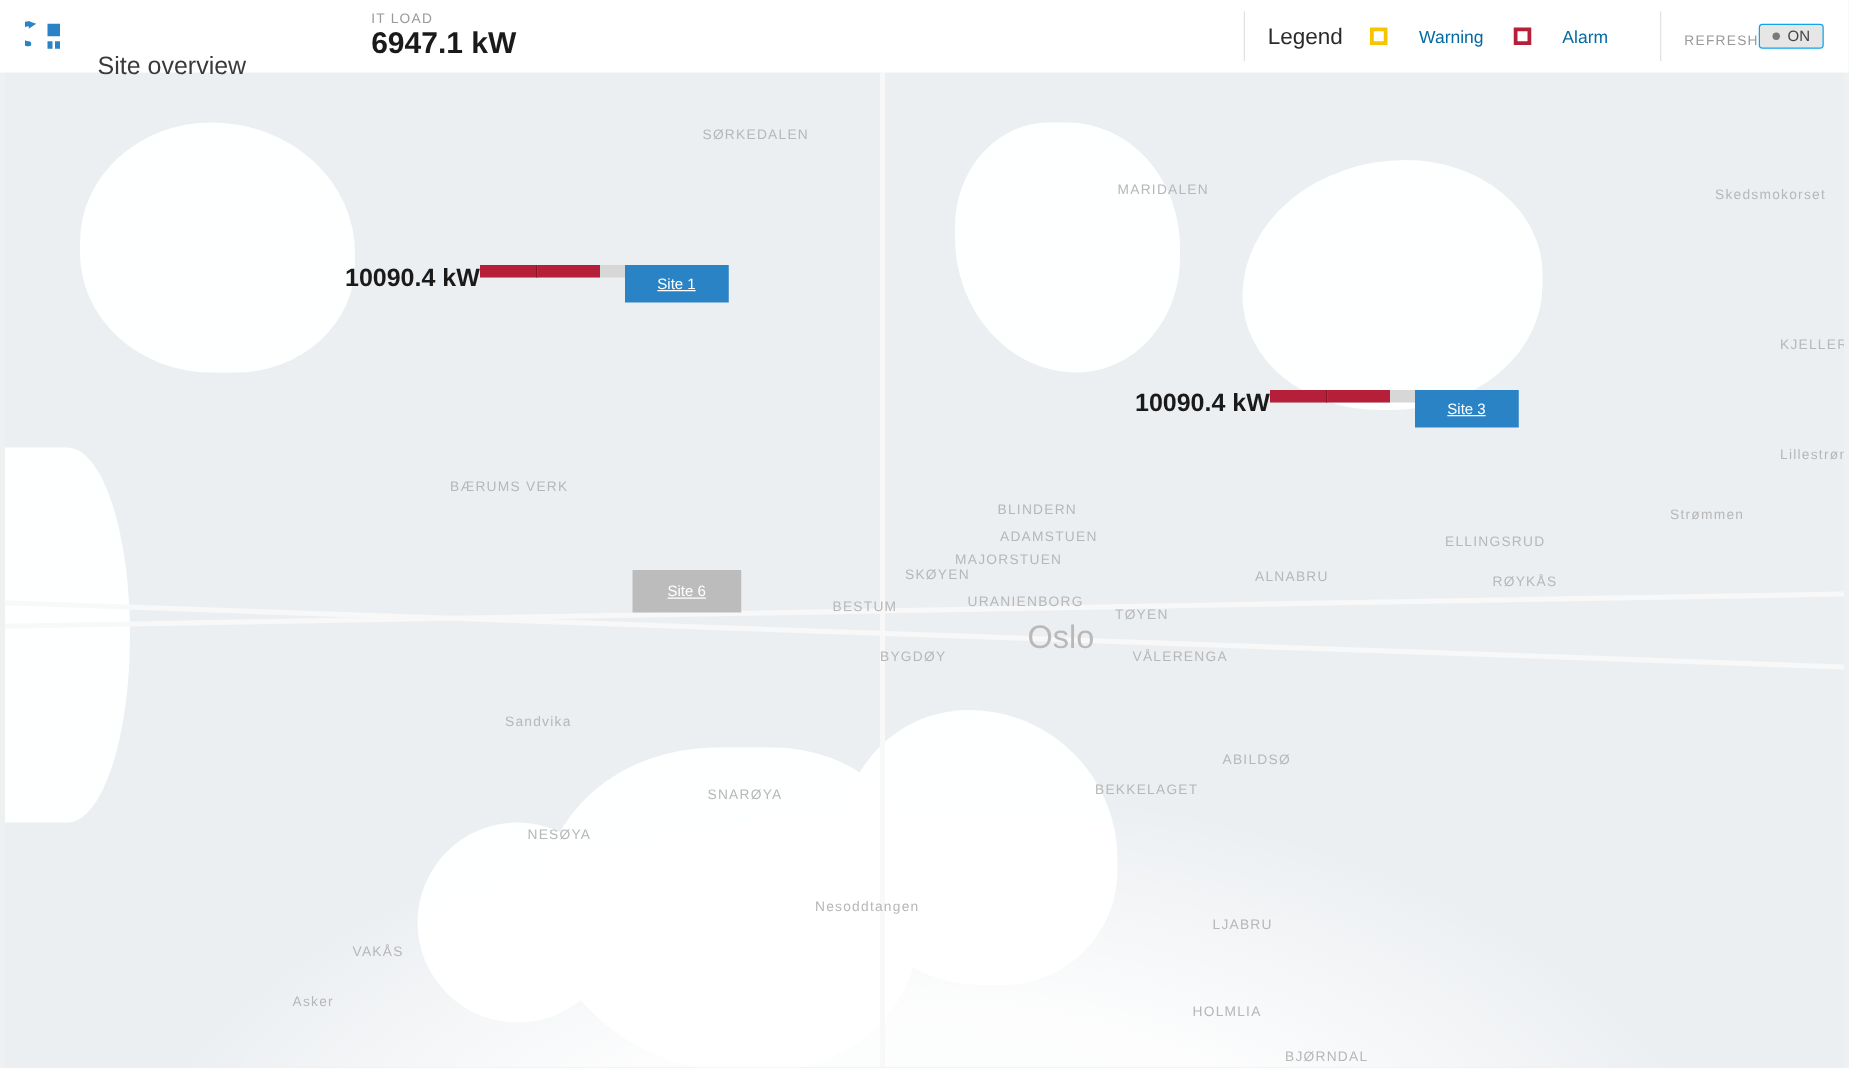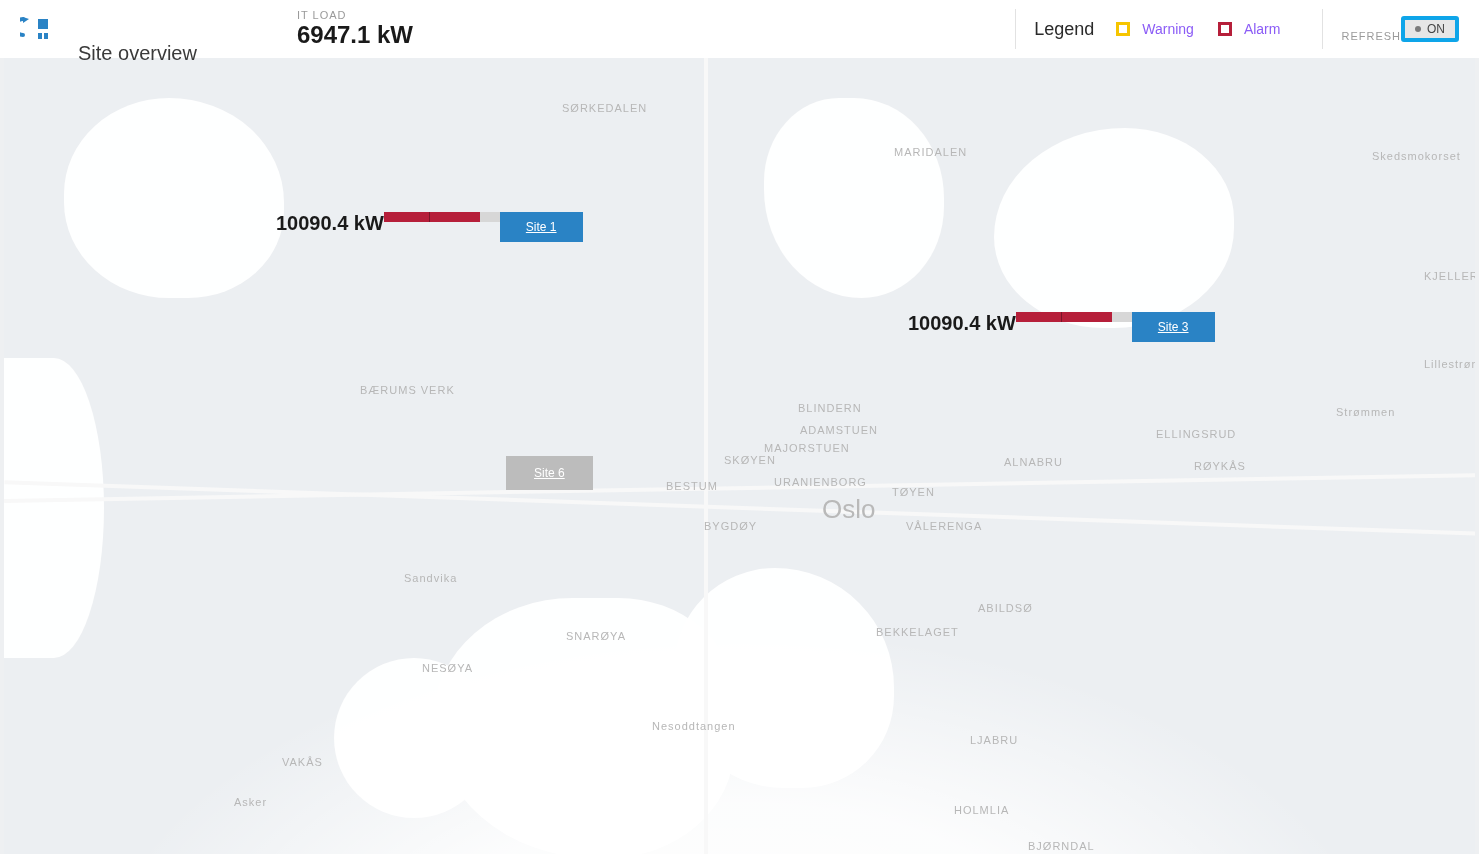--- a/index.html
+++ b/index.html
@@ -58,24 +58,24 @@
     margin: 0 18px;
   }
   .header .legend-title {
     font-size: 18px;
     color: #2a2a2a;
     margin-right: 22px;
   }
   .header .legend-item {
     display: flex;
     align-items: center;
-    gap: 12px;
+    gap: 25px;
     margin-right: 24px;
     font-size: 14px;
-    color: #8b5cf6;
+    color: #0369a1;
     justify-content: center;
   }
   .header .legend-swatch {
     width: 14px;
     height: 14px;
     border: 3px solid;
     background: #fff;
   }
   .header .legend-swatch.warning { border-color: #f6c500; }
   .header .legend-swatch.alarm   { border-color: #b61f3a; }
@@ -87,21 +87,21 @@
   .header .refresh .label {
     font-size: 11px;
     letter-spacing: 1px;
     color: #9a9a9a;
   }
   .header .refresh .toggle {
     display: inline-flex;
     align-items: center;
     gap: 6px;
     background: #e6e6e6;
-    border: 4px solid #0ea5e9;
+    border: 1px solid #0ea5e9;
     border-radius: 3px;
     padding: 2px 10px;
     font-size: 12px;
     color: #444;
     cursor: pointer;
   }
   .header .refresh .dot {
     width: 6px; height: 6px; border-radius: 50%;
     background: #7a7a7a;
   }

